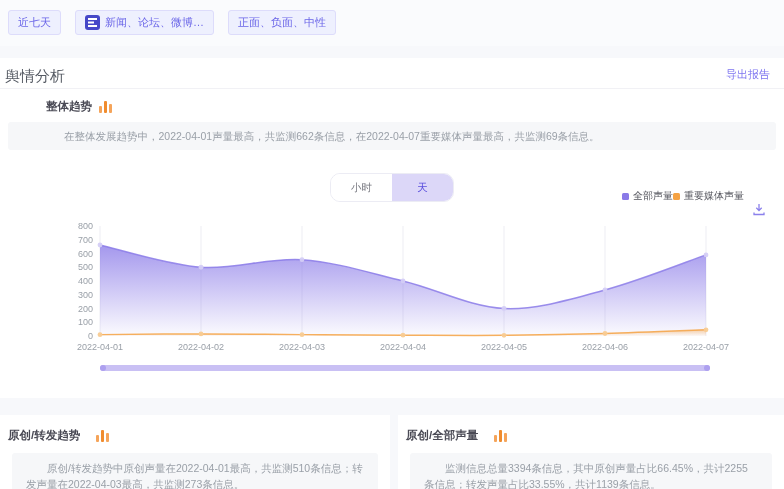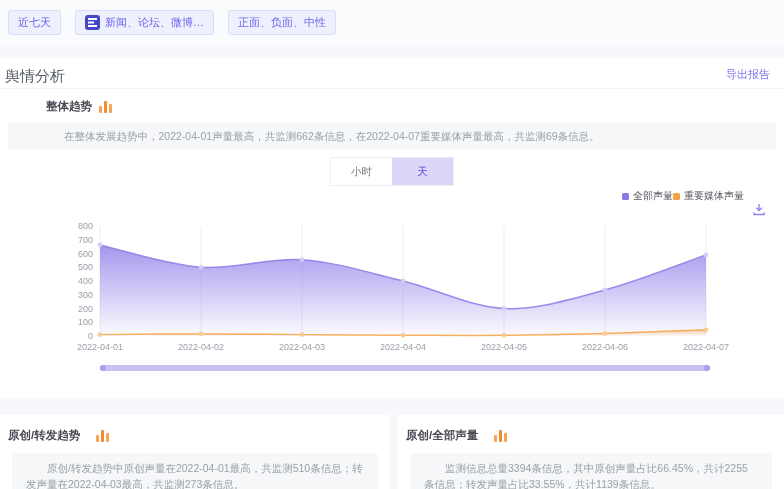--- a/index.html
+++ b/index.html
@@ -18,21 +18,21 @@
   .main-card { position:absolute; top:58px; left:0; right:0; height:340px; background:#ffffff; }
   .card-header { position:relative; height:31px; border-bottom:1px solid #f1f1f5; }
   .card-title { position:absolute; left:5px; top:9px; font-size:15px; color:#555a63; }
   .export-link { position:absolute; right:14px; top:9px; font-size:11px; color:#7d74f0; cursor:pointer; }
   .section-row { position:absolute; top:41px; left:6px; display:flex; align-items:center; gap:7px;margin-left:40px; }
   .section-title { font-size:11.5px; color:#4a4a55; font-weight:bold; }
   .bars-icon svg { display:block; }
   .info-box { position:absolute; top:64px; left:8px; right:8px; height:28px; background:#f6f7f9; border-radius:3px; color:#9aa0a8; font-size:10.5px; line-height:28px; padding:0 14px 0 56px; white-space:nowrap; overflow:hidden; }
 
   
-  .toggle-group { position:absolute; top:99px; left:50%; transform:translateX(-50%); display:flex; border:1px solid #ececf4; border-radius:0; overflow:hidden; }
+  .toggle-group { position:absolute; top:115px; left:50%; transform:translateX(-50%); display:flex; border:1px solid #ececf4; border-radius:10px; overflow:hidden; }
   .toggle-btn { width:61px; height:27px; font-size:10.5px; line-height:27px; text-align:center; background:#fff; color:#76777f; cursor:pointer; }
   .toggle-btn.selected { background:#dcd7f8; color:#5b50dd; }
 
   
   .legend { position:absolute; top:131px; right:40px; display:flex; align-items:center; }
   .legend-item { display:flex; align-items:center; gap:4px; font-size:10px; color:#55565e; cursor:pointer; }
   .legend-dot { width:7px; height:7px; border-radius:1.5px; }
   .dl-icon { position:absolute; top:144px; right:19px; cursor:pointer; }
 
   

